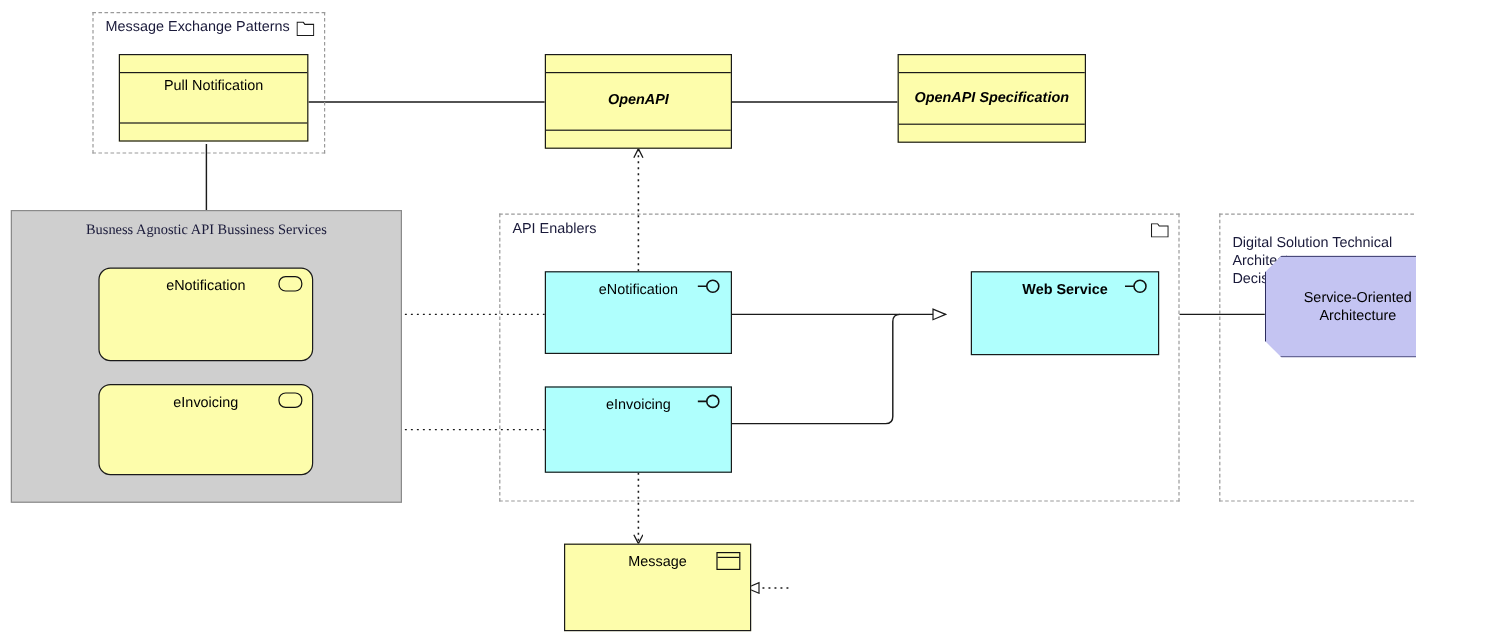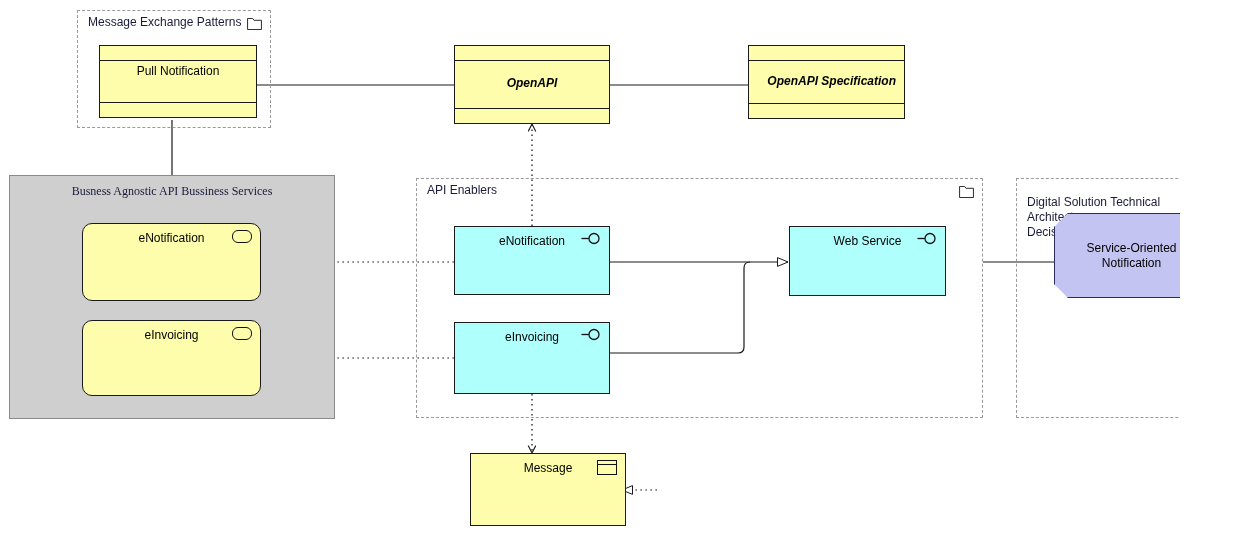--- a/index.html
+++ b/index.html
@@ -206,21 +206,21 @@
 
   <div class="abs node banded" style="left:99px; top:45px; width:158px; height:73px;">
     <div class="node-label" style="top:18px;">Pull Notification</div>
   </div>
 
   <div class="abs node banded" style="left:454px; top:45px; width:156px; height:79px;padding-left:48px;">
     <div class="node-label bold-italic" style="top:30px;">OpenAPI</div>
   </div>
 
   <div class="abs node banded" style="left:748px; top:45px; width:157px; height:74px;">
-    <div class="node-label bold-italic" style="top:28px;text-align:right;">OpenAPI Specification</div>
+    <div class="node-label bold-italic" style="top:28px;">OpenAPI Specification</div>
   </div>
 
   <div class="abs node rounded" style="left:82px; top:223px; width:179px; height:78px;">
     <div class="node-label">eNotification</div>
     <div class="node-icon icon-service"></div>
   </div>
 
   <div class="abs node rounded" style="left:82px; top:320px; width:179px; height:76px;">
     <div class="node-label">eInvoicing</div>
     <div class="node-icon icon-service"></div>
@@ -235,31 +235,31 @@
   </div>
 
   <div class="abs node cyan" style="left:454px; top:322px; width:156px; height:72px;">
     <div class="node-label">eInvoicing</div>
     <svg class="node-icon icon-interface" viewBox="0 0 22 13" xmlns="http://www.w3.org/2000/svg" style="right:6px; top:5px;">
       <line x1="0.5" y1="6.5" x2="8" y2="6.5" stroke="#111" stroke-width="1.3"></line>
       <circle cx="13" cy="6.5" r="5" fill="none" stroke="#111" stroke-width="1.3"></circle>
     </svg>
   </div>
 
-  <div class="abs node cyan" style="left:789px; top:226px; width:157px; height:70px;">
+  <div class="abs node cyan" style="left:809px; top:226px; width:157px; height:70px;font-weight:bold;">
     <div class="node-label">Web Service</div>
     <svg class="node-icon icon-interface" viewBox="0 0 22 13" xmlns="http://www.w3.org/2000/svg" style="right:6px; top:5px;">
       <line x1="0.5" y1="6.5" x2="8" y2="6.5" stroke="#111" stroke-width="1.3"></line>
       <circle cx="13" cy="6.5" r="5" fill="none" stroke="#111" stroke-width="1.3"></circle>
     </svg>
   </div>
 
   <div class="abs octagon" style="left:1054px; top:213px; width:155px; height:85px;">
     <div class="node-label" style="top:50%; transform:translateY(-50%); white-space:pre-line;">Service-Oriented
-Notification</div>
+Architecture</div>
     <svg class="node-icon icon-principle" viewBox="0 0 18 18" xmlns="http://www.w3.org/2000/svg" style="right:10px; top:8px;">
       <circle cx="9" cy="9" r="8" fill="none" stroke="#2c2c5c" stroke-width="1.3"></circle>
       <circle cx="9" cy="9" r="5" fill="none" stroke="#2c2c5c" stroke-width="1.3"></circle>
       <circle cx="9" cy="9" r="2" fill="#2c2c5c"></circle>
     </svg>
   </div>
 
   <div class="abs node" style="left:454px; top:453px; width:156px; height:73px;margin-left:16px;">
     <div class="node-label">Message</div>
     <div class="node-icon icon-busobj" style="right:8px; top:6px;"></div>

